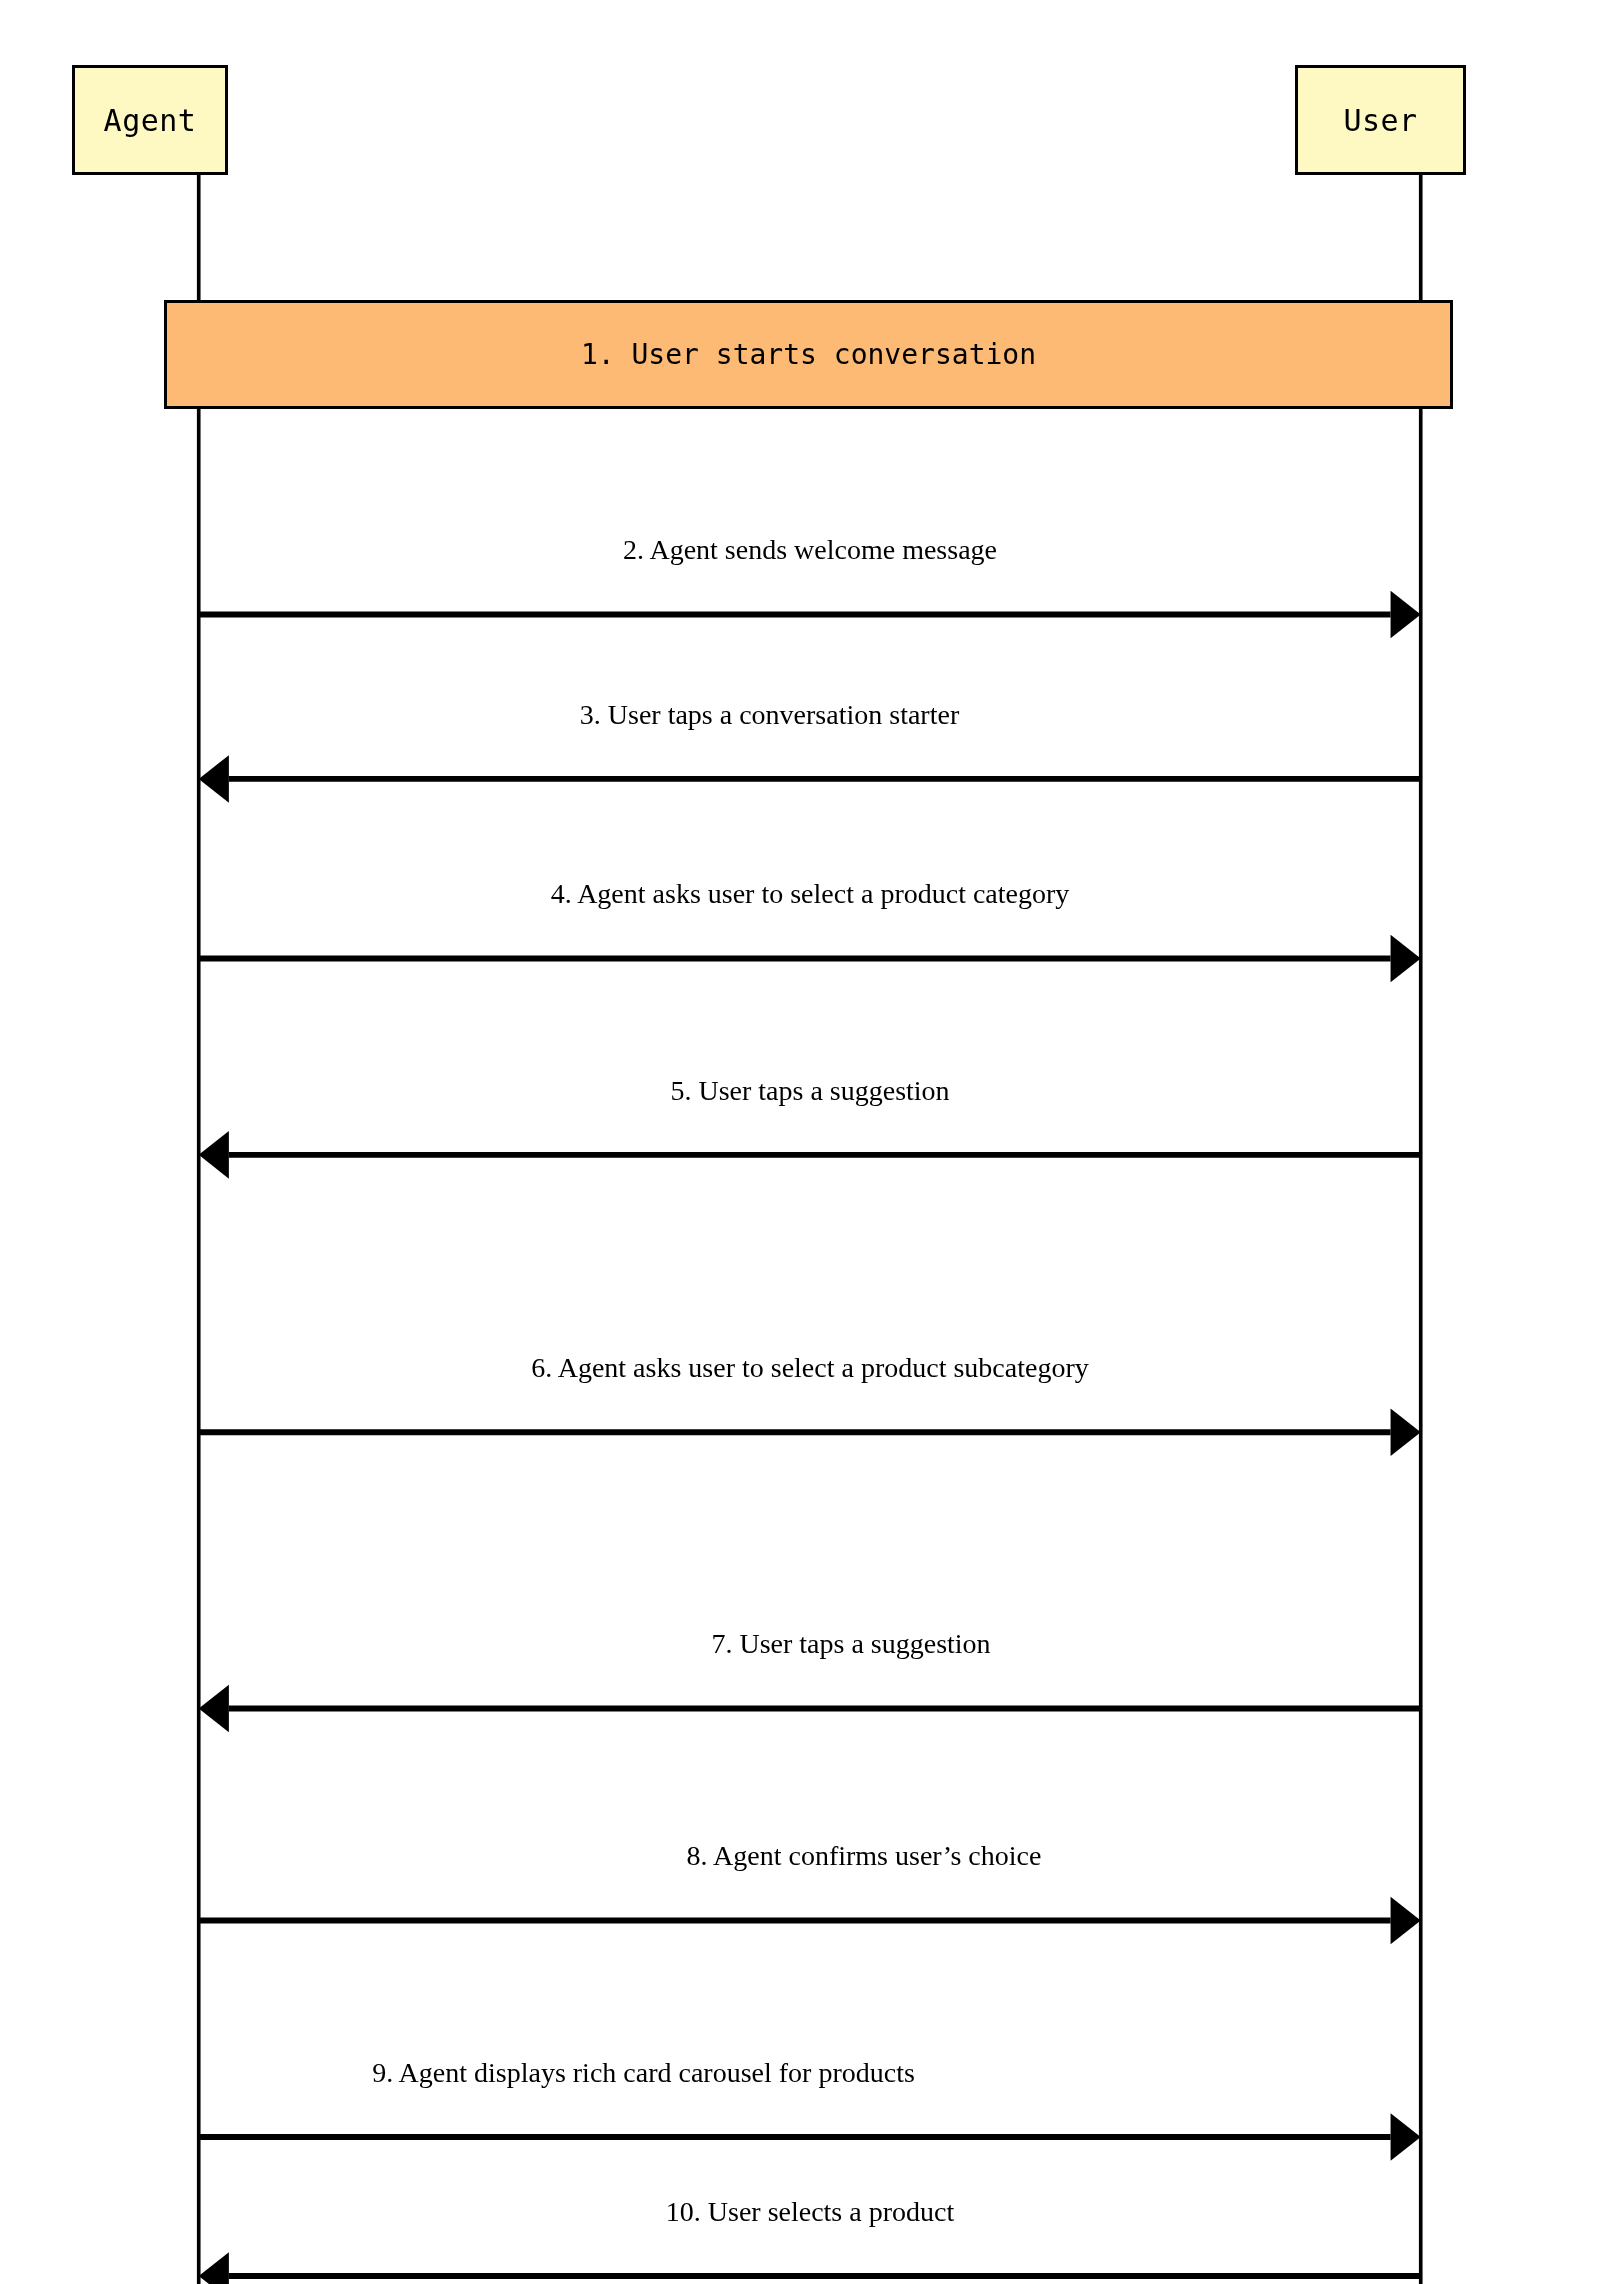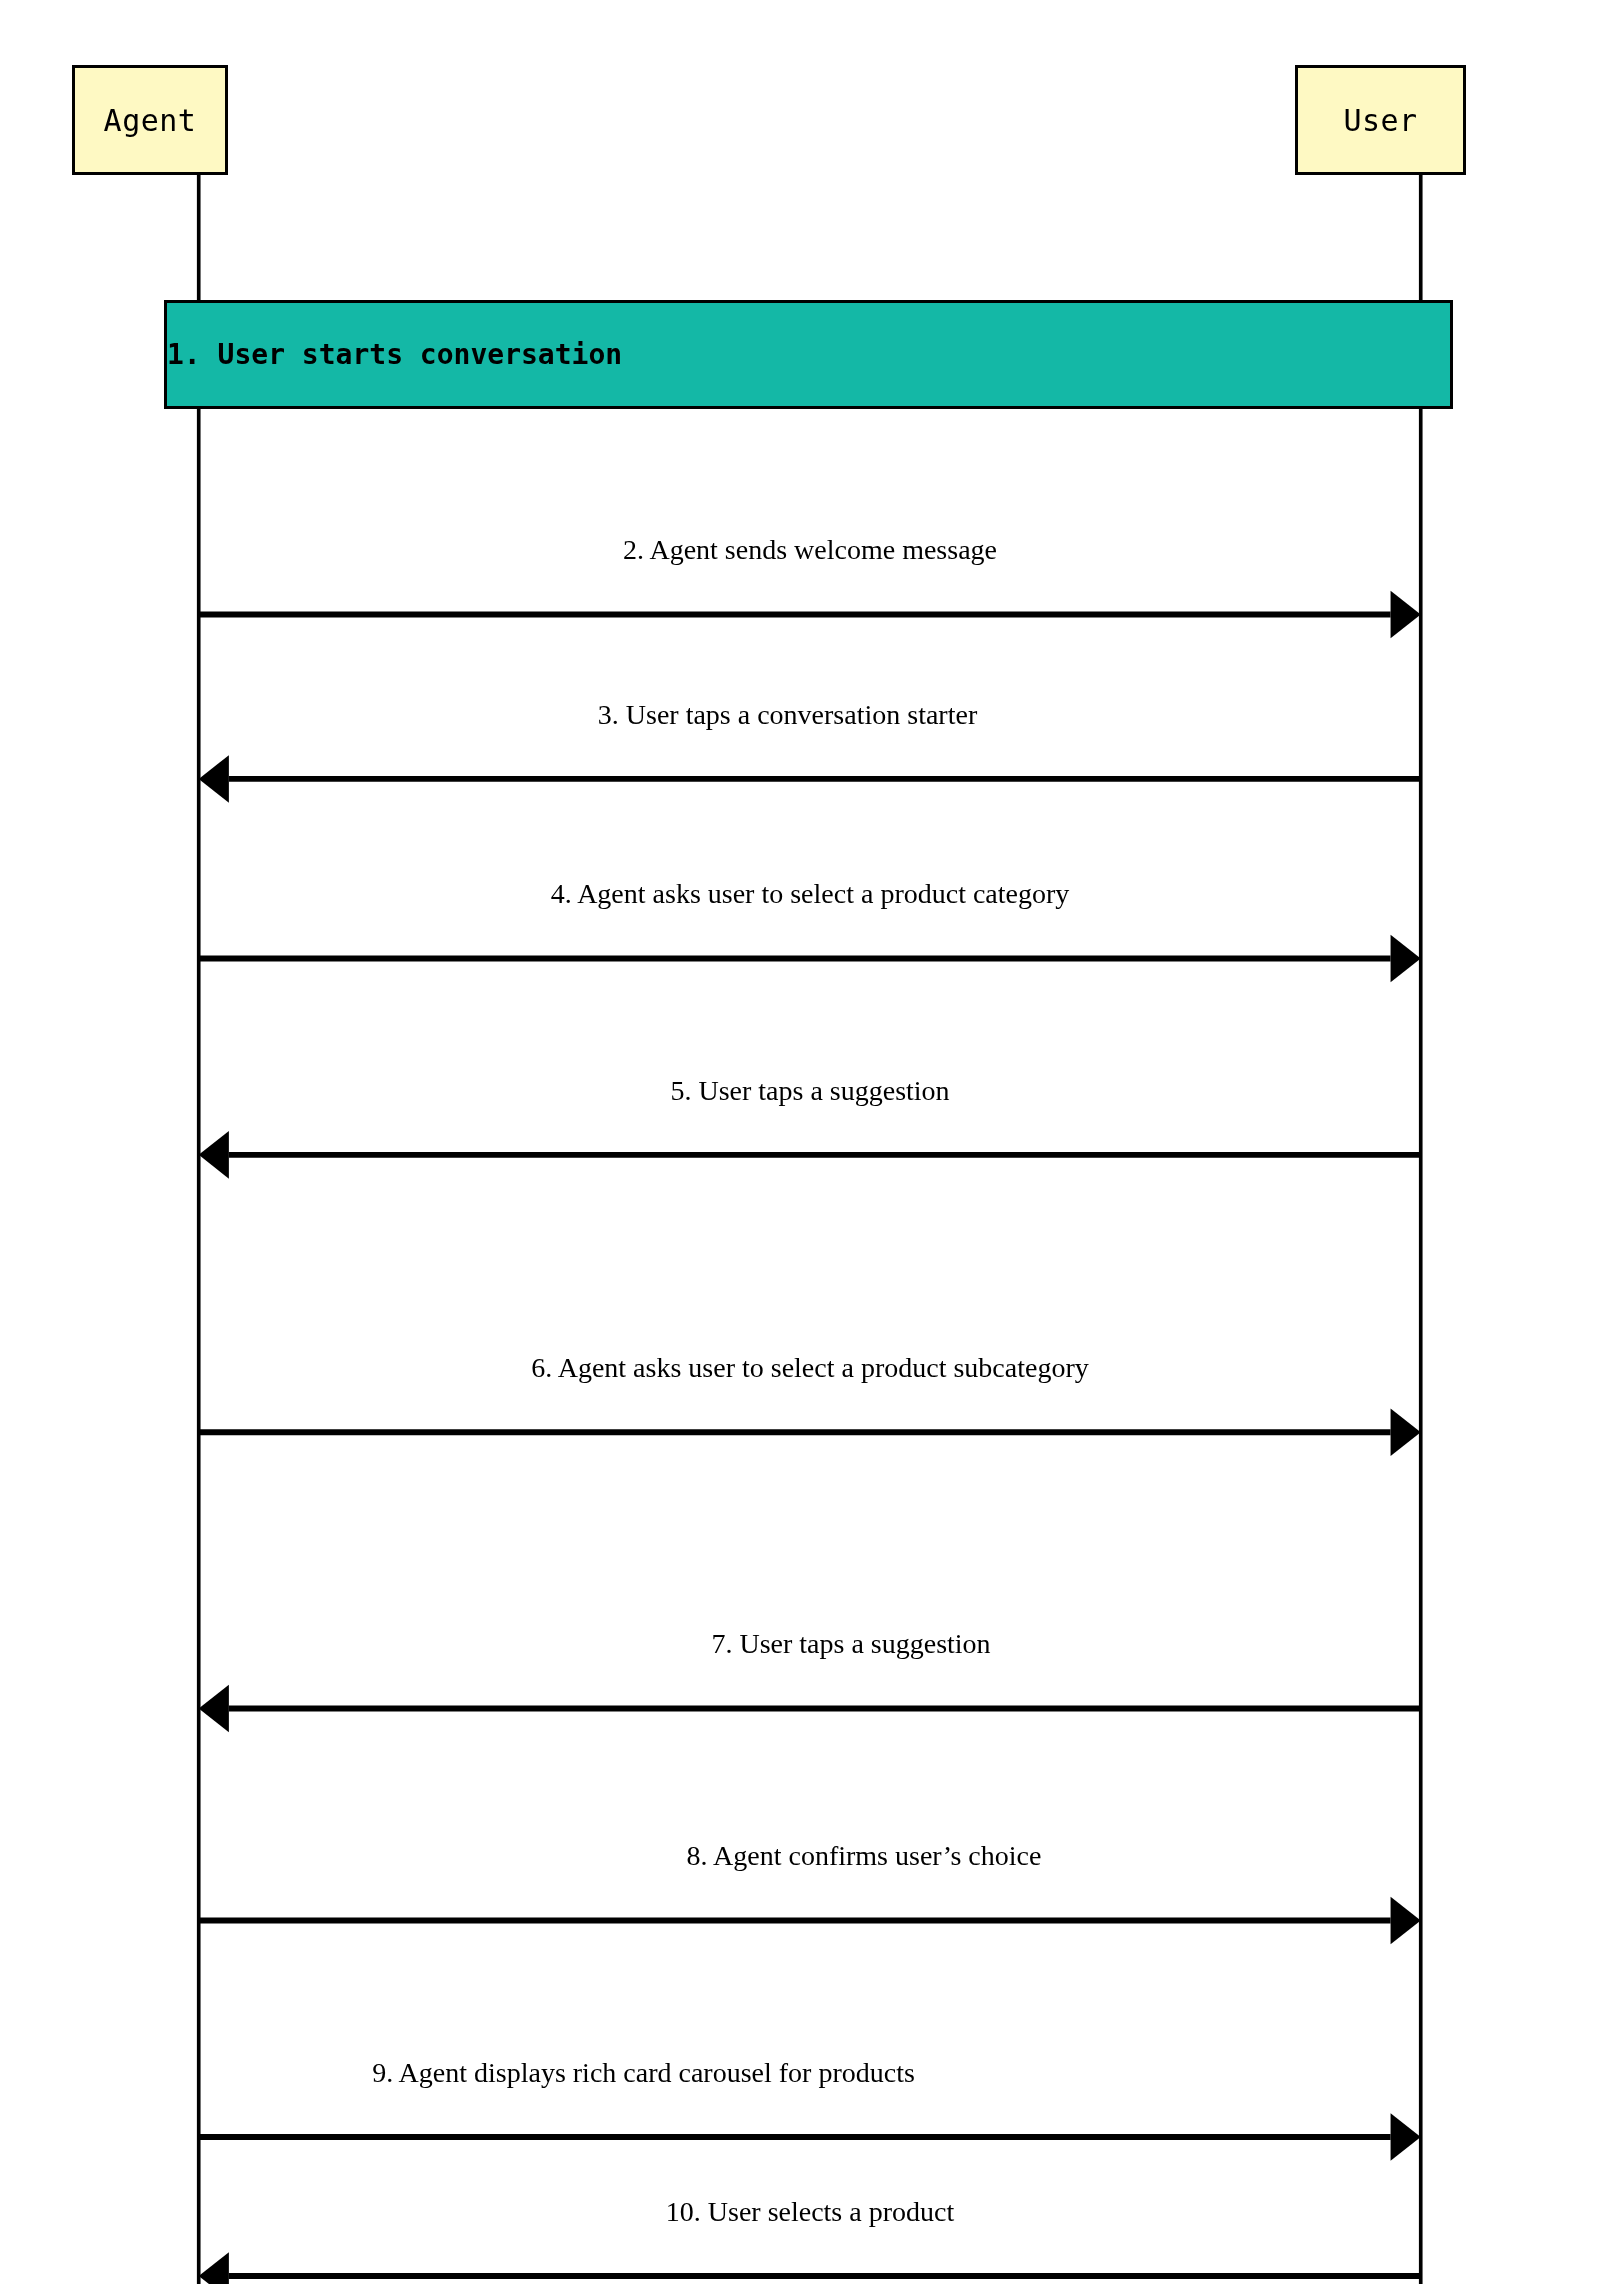--- a/index.html
+++ b/index.html
@@ -17,25 +17,24 @@
     position:absolute;box-sizing:border-box;
     border:3.2px solid #000;background:#fef9c3;
     display:flex;align-items:center;justify-content:center;
     font-size:30px;letter-spacing:0.5px;
     font-family:"DejaVu Sans Mono","Liberation Mono",monospace;
     z-index:5;
   }
   
   .note{
     position:absolute;box-sizing:border-box;
-    border:3.2px solid #000;background:#14b8a6;
-    display:flex;align-items:center;
+    border:3.2px solid #000;background:#fdba74;
+    display:flex;align-items:center;justify-content:center;
     font-size:28px;z-index:4;text-align:center;
     font-family:"DejaVu Sans Mono","Liberation Mono",monospace;
-    font-weight:bold;
   }
   
   .msg-label{
     position:absolute;text-align:center;
     font-size:28px;line-height:1.30;
     white-space:pre;z-index:3;
     font-family:Liberation Serif, serif;
   }
 </style>
 </head>
@@ -102,21 +101,21 @@
   <div class="participant" id="p-user-top" style="left: 1295px; top: 65px; width: 171px; height: 110px;">
     <span>User</span>
   </div>
 
   <div class="note" id="note-step1" style="left: 164px; top: 300px; width: 1289px; height: 109px;">
     <span>1. User starts conversation</span>
   </div>
 
   <div class="layer" id="labels">
       <div class="msg-label" style="left: 0px; width: 1619px; top: 532px; padding-left: 199px; padding-right: 198px; box-sizing: border-box;">2. Agent sends welcome message</div>
-      <div class="msg-label" style="left: 18px; width: 1538px; top: 697px; padding-left: 199px; padding-right: 198px; box-sizing: border-box;">3. User taps a conversation starter</div>
+      <div class="msg-label" style="left: 0px; width: 1538px; top: 697px; padding-left: 199px; padding-right: 198px; box-sizing: border-box;">3. User taps a conversation starter</div>
       <div class="msg-label" style="left: 0px; width: 1619px; top: 876px; padding-left: 199px; padding-right: 198px; box-sizing: border-box;">4. Agent asks user to select a product category</div>
       <div class="msg-label" style="left: 0px; width: 1619px; top: 1073px; padding-left: 199px; padding-right: 198px; box-sizing: border-box;">5. User taps a suggestion</div>
       <div class="msg-label" style="left: 0px; width: 1619px; top: 1350px; padding-left: 199px; padding-right: 198px; box-sizing: border-box;">6. Agent asks user to select a product subcategory</div>
       <div class="msg-label" style="left: 0px; width: 1619px; top: 1626px; padding-left: 199px; padding-right: 116px; box-sizing: border-box;">7. User taps a suggestion</div>
       <div class="msg-label" style="left: 0px; width: 1619px; top: 1838px; padding-left: 199px; padding-right: 90px; box-sizing: border-box;">8. Agent confirms user’s choice</div>
       <div class="msg-label" style="left: 0px; width: 1286px; top: 2055px; padding-left: 199px; padding-right: 198px; box-sizing: border-box;">9. Agent displays rich card carousel for products</div>
       <div class="msg-label" style="left: 0px; width: 1619px; top: 2194px; padding-left: 199px; padding-right: 198px; box-sizing: border-box;">10. User selects a product</div>
     </div>
 
 </div>

